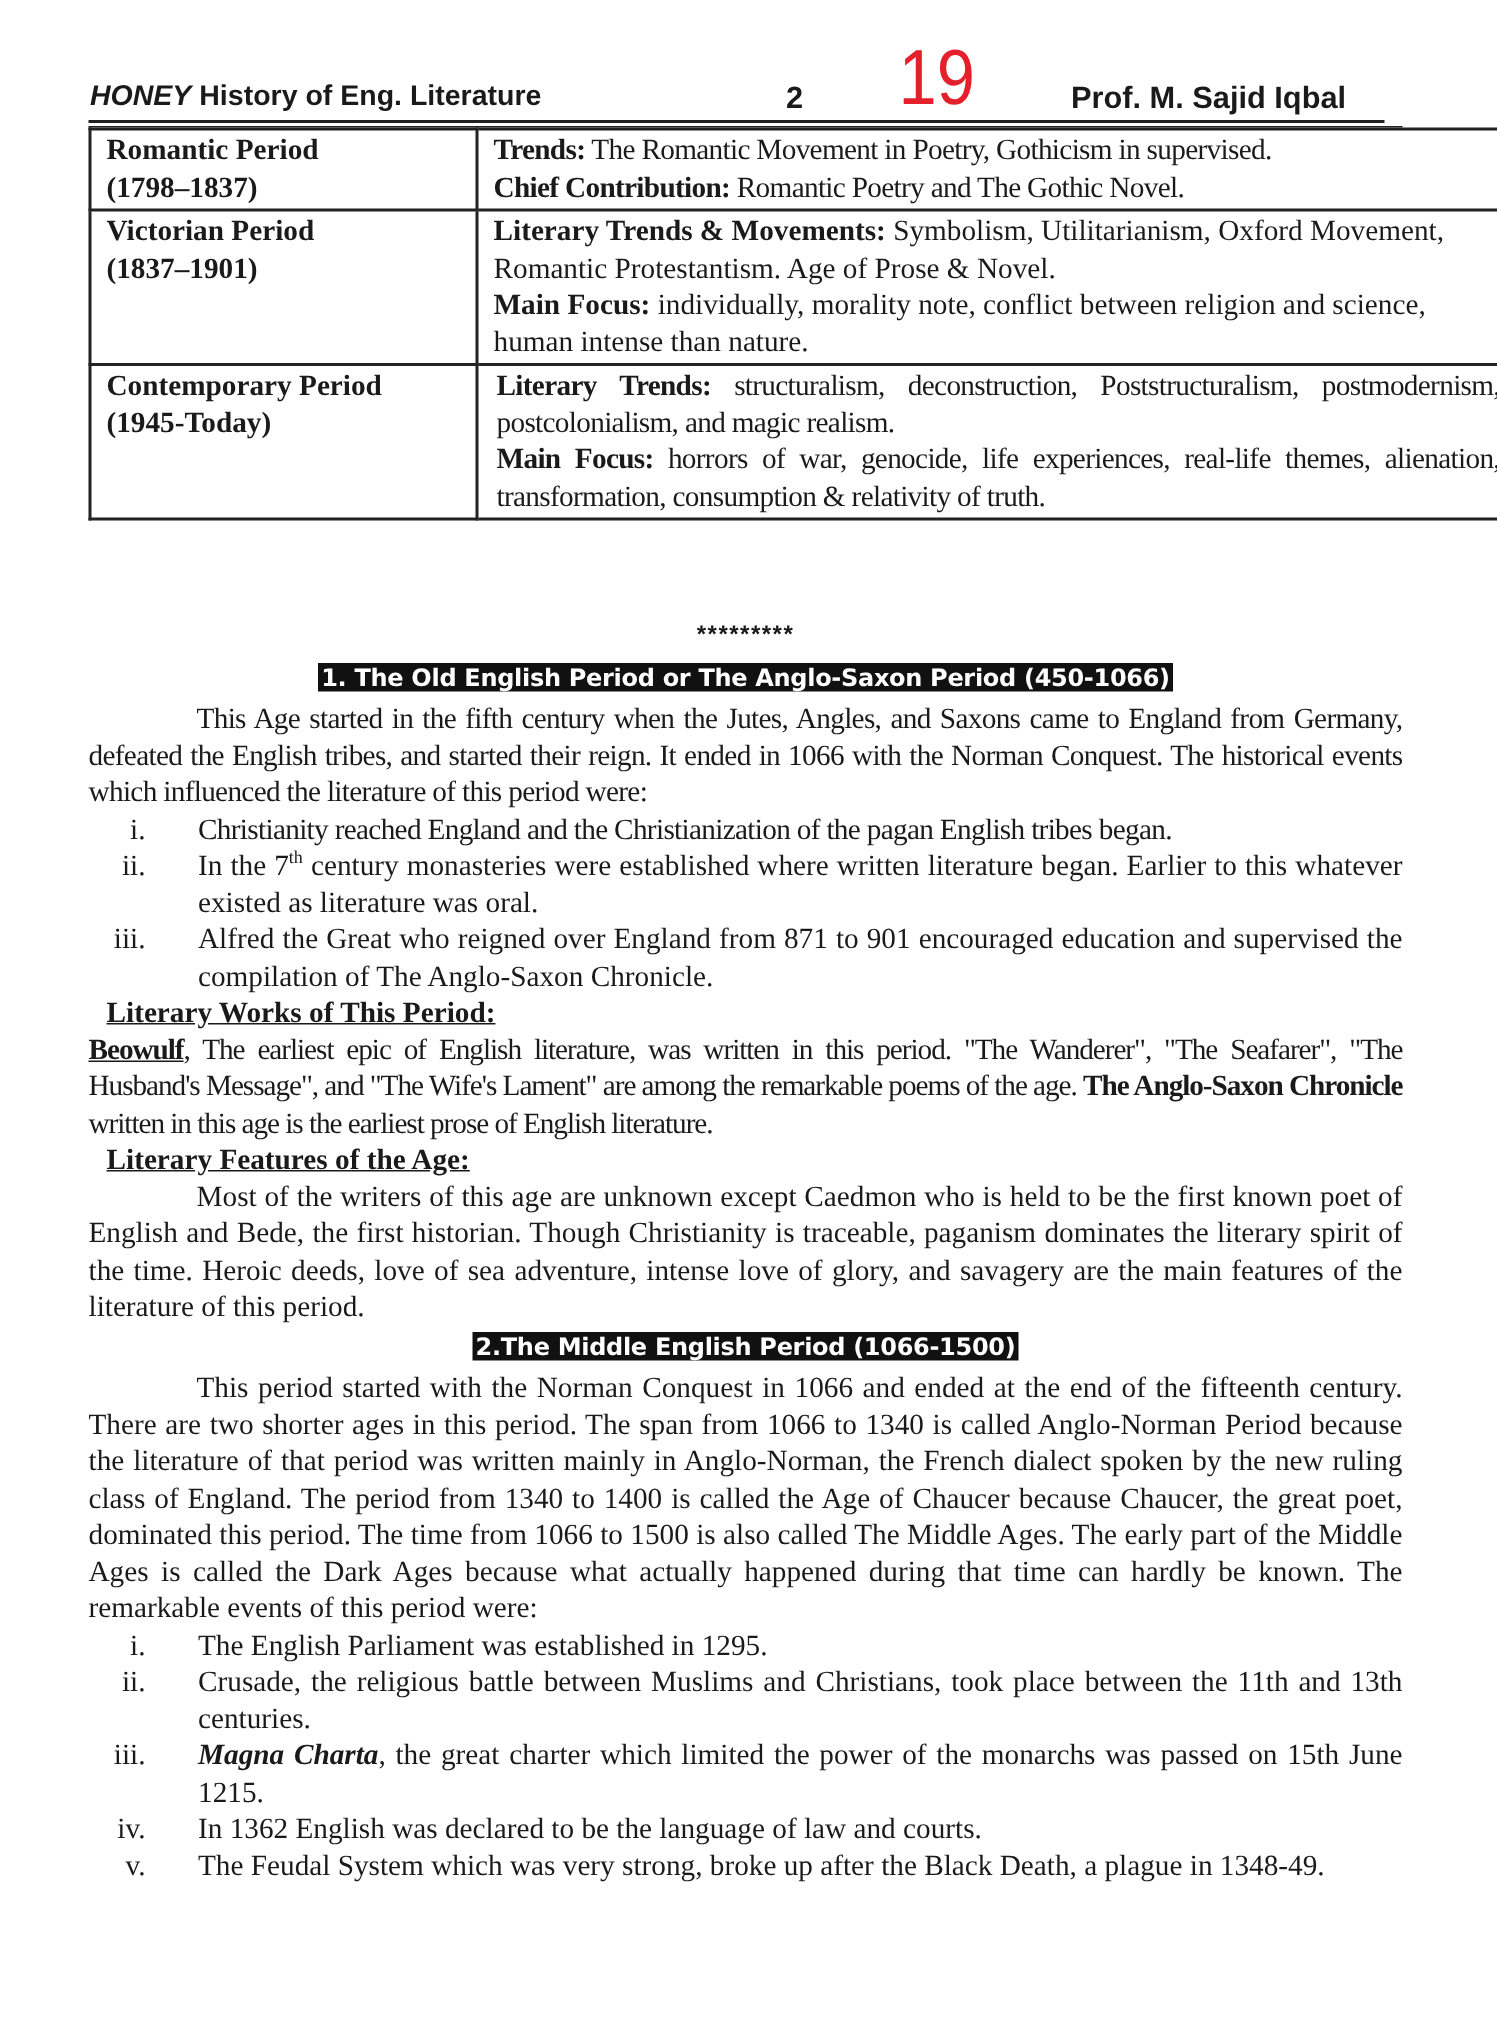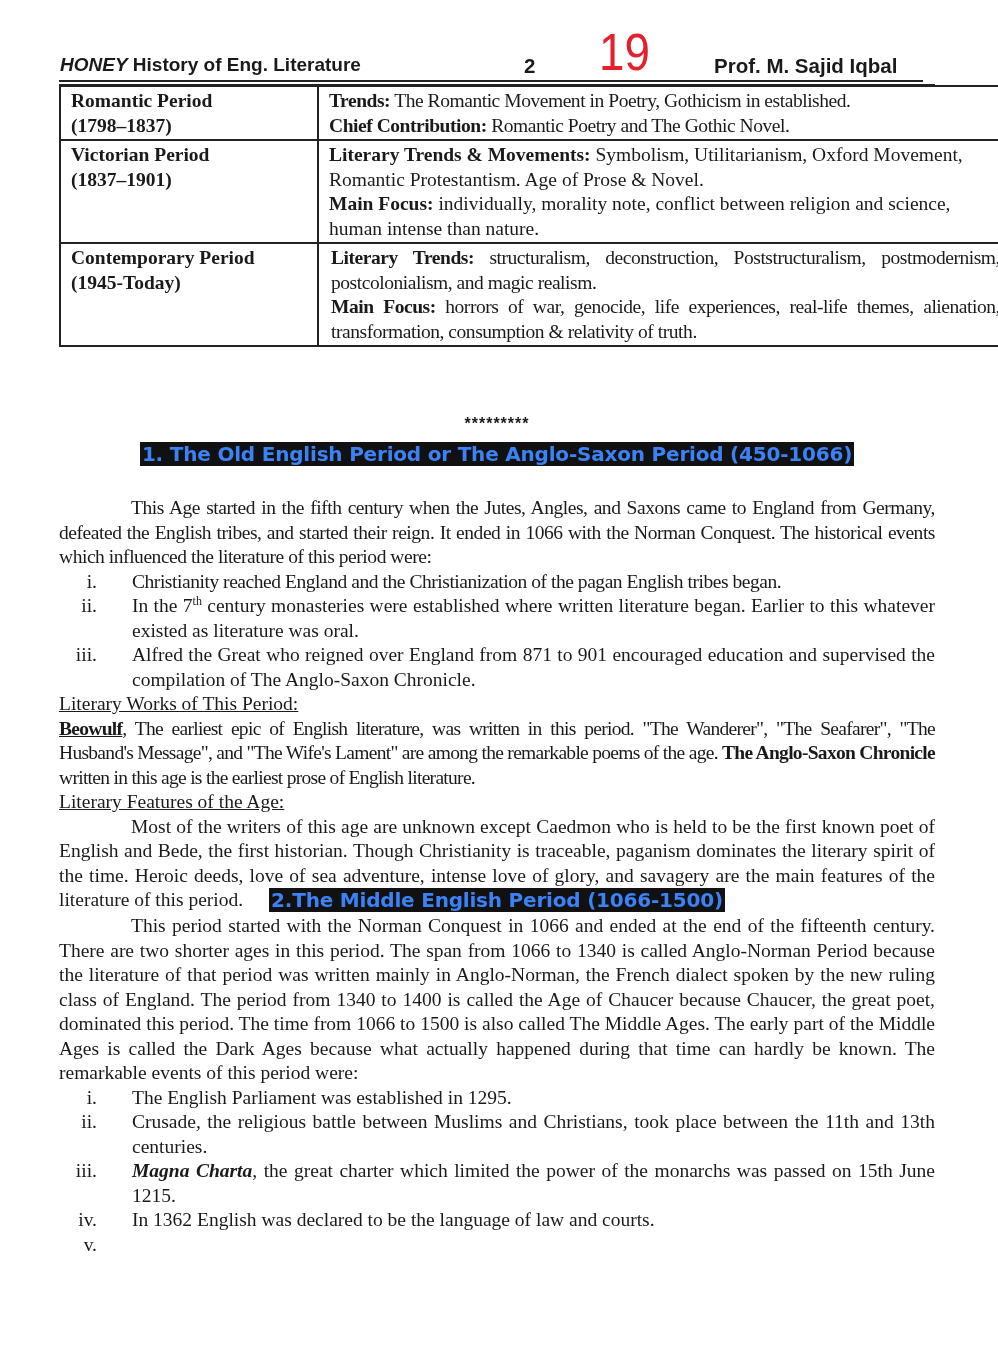--- a/index.html
+++ b/index.html
@@ -22,29 +22,29 @@
                   font-size: 19.5px; line-height: 24.5px; }
   table.periods td { border: 2px solid #222; vertical-align: top; padding: 2px 9px 1px 10px; }
   table.periods td.c1 { width: 237px; font-weight: bold; }
   table.periods td.c2 { text-align: left; }
   table.periods td.justify { text-align: justify; padding-left: 12px; }
   .lbl { font-weight: bold; text-align: center; }
 
   .stars { position: absolute; left: 0; top: 415px; width: 876px; text-align: center;
            font-family: "Liberation Sans", sans-serif; font-weight: bold; font-size: 16px; letter-spacing: 1px; }
   .sec-head { position: absolute; width: 876px; text-align: center; }
-  .sec-head span { background: #111; color: #3b82f6; font-family: "DejaVu Sans", sans-serif; font-weight: bold;
-                   font-size: 20px; padding: 0 2px; letter-spacing: -0.2px; }
+  .sec-head span { background: #111; color: #ffffff; font-family: "DejaVu Sans", sans-serif; font-weight: bold;
+                   font-size: 16px; padding: 0 2px; letter-spacing: -0.2px; }
 
   .body { position: absolute; left: 0; width: 876px; font-size: 19.5px; line-height: 24.5px; text-align: justify; }
   .indent { text-indent: 72px; }
   .ol { margin: 0; padding: 0; list-style: none; }
   .ol li { position: relative; padding-left: 73px; text-align: justify; }
   .ol li .num { position: absolute; left: 0; width: 38px; text-align: right; }
-  .subhead { font-weight: normal; text-decoration: underline; }
+  .subhead { font-weight: bold; text-decoration: underline; margin-left: 12px; }
   .tight { letter-spacing: -0.45px; }
   sup { font-size: 12px; line-height: 0; }
 </style>
 </head>
 <body>
 
 <div class="page">
 
   <div class="header">
     <div class="h-left"><i>HONEY</i> <span>History of Eng. Literature</span></div>
@@ -56,21 +56,21 @@
   <div class="rule2"></div>
 
   <table class="periods">
     <tbody>
         <tr>
       <td class="c1">
         <div>Romantic Period</div>
         <div>(1798–1837)</div>
       </td>
       <td class="c2 tight">
-        <div><span class="lbl">Trends:</span><span> The Romantic Movement in Poetry, Gothicism in established.</span></div>
+        <div><span class="lbl">Trends:</span><span> The Romantic Movement in Poetry, Gothicism in supervised.</span></div>
         <div><span class="lbl">Chief Contribution:</span><span> Romantic Poetry and The Gothic Novel.</span></div>
       </td>
     </tr>
     <tr>
       <td class="c1">
         <div>Victorian Period</div>
         <div>(1837–1901)</div>
       </td>
       <td class="c2">
         <div><span class="lbl">Literary Trends &amp; Movements:</span><span> Symbolism, Utilitarianism, Oxford Movement, Romantic Protestantism. Age of Prose &amp; Novel.</span></div>
@@ -87,21 +87,21 @@
         <div><span class="lbl">Main Focus:</span><span> horrors of war, genocide, life experiences, real-life themes, alienation, transformation, consumption &amp; relativity of truth.</span></div>
       </td>
     </tr>
   </tbody>
     </table>
 
   <div class="stars">*********</div>
 
   <div class="sec-head" style="top:442px;"><span>1. The Old English Period or The Anglo-Saxon Period (450-1066)</span></div>
 
-  <div class="body" style="top:496px;">
+  <div class="body" style="top:468px;">
     <div class="indent tight">This Age started in the fifth century when the Jutes, Angles, and Saxons came to England from Germany, defeated the English tribes, and started their reign. It ended in 1066 with the Norman Conquest. The historical events which influenced the literature of this period were:</div>
     <ul class="ol">
       <li><span class="num">i.</span><span class="tight">Christianity reached England and the Christianization of the pagan English tribes began.</span></li>
       <li><span class="num">ii.</span><span>In the 7</span><sup>th</sup><span> century monasteries were established where written literature began. Earlier to this whatever existed as literature was oral.</span></li>
       <li><span class="num">iii.</span><span>Alfred the Great who reigned over England from 871 to 901 encouraged education and supervised the compilation of The Anglo-Saxon Chronicle.</span></li>
     </ul>
     <div class="subhead">Literary Works of This Period:</div>
     <div class="tight" style="letter-spacing:-0.7px;"><b style="text-decoration:underline;">Beowulf</b><span>, The earliest epic of English literature, was written in this period.  "The Wanderer",   "The Seafarer",   "The Husband's Message",  and "The Wife's Lament" are among the remarkable poems of the age. </span><b>The Anglo-Saxon Chronicle</b><span> written in this age is the earliest prose of English literature.</span></div>
     <div class="subhead">Literary Features of the Age:</div>
     <div class="indent">Most of the writers of this age are unknown except Caedmon who is held to be the first known poet of English and Bede, the first historian. Though Christianity is traceable, paganism dominates the literary spirit of the time. Heroic deeds, love of sea adventure, intense love of glory, and savagery are the main features of the literature of this period.</div>
@@ -109,17 +109,17 @@
 
   <div class="sec-head" style="top:888px;"><span>2.The Middle English Period (1066-1500)</span></div>
 
   <div class="body" style="top:914px;">
     <div class="indent">This period started with the Norman Conquest in 1066 and ended at the end of the fifteenth century. There are two shorter ages in this period. The span from 1066 to 1340 is called Anglo-Norman Period because the literature of that period was written mainly in Anglo-Norman, the French dialect spoken by the new ruling class of England. The period from 1340 to 1400 is called the Age of Chaucer because Chaucer, the great poet, dominated this period. The time from 1066 to 1500 is also called The Middle Ages. The early part of the Middle Ages is called the Dark Ages because what actually happened during that time can hardly be known. The remarkable events of this period were:</div>
     <ul class="ol">
       <li><span class="num">i.</span><span>The English Parliament was established in 1295.</span></li>
       <li><span class="num">ii.</span><span>Crusade, the religious battle between Muslims and Christians, took place between the 11th and 13th centuries.</span></li>
       <li><span class="num">iii.</span><i style="font-weight:bold;">Magna Charta</i><span>, the great charter which limited the power of the monarchs was passed on 15th June 1215.</span></li>
       <li><span class="num">iv.</span><span>In 1362 English was declared to be the language of law and courts.</span></li>
-      <li><span class="num">v.</span></li>
+      <li><span class="num">v.</span><span>The Feudal System which was very strong, broke up after the Black Death, a plague in 1348-49.</span></li>
     </ul>
   </div>
 
 </div>
 
 </body></html>

